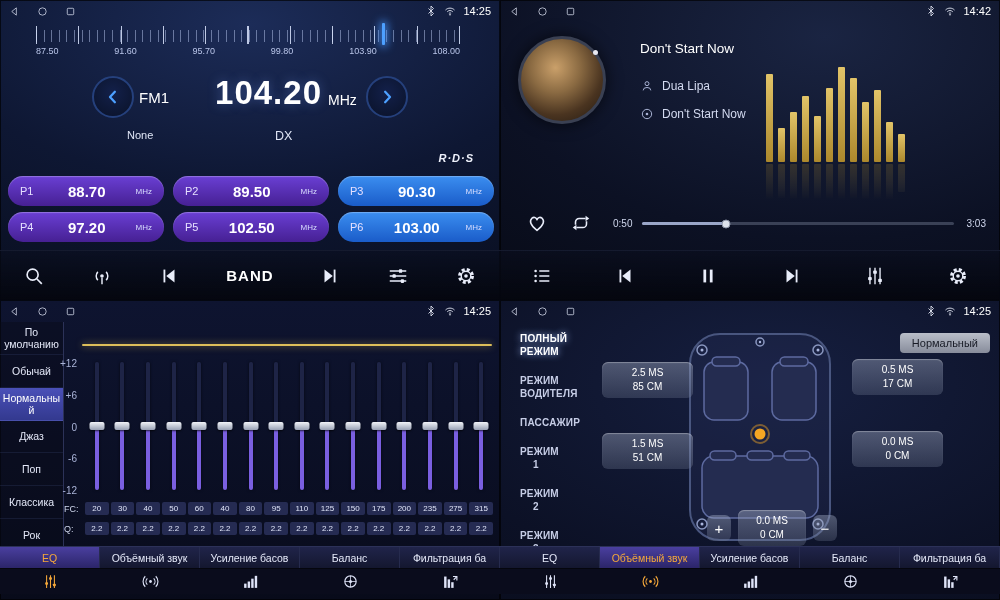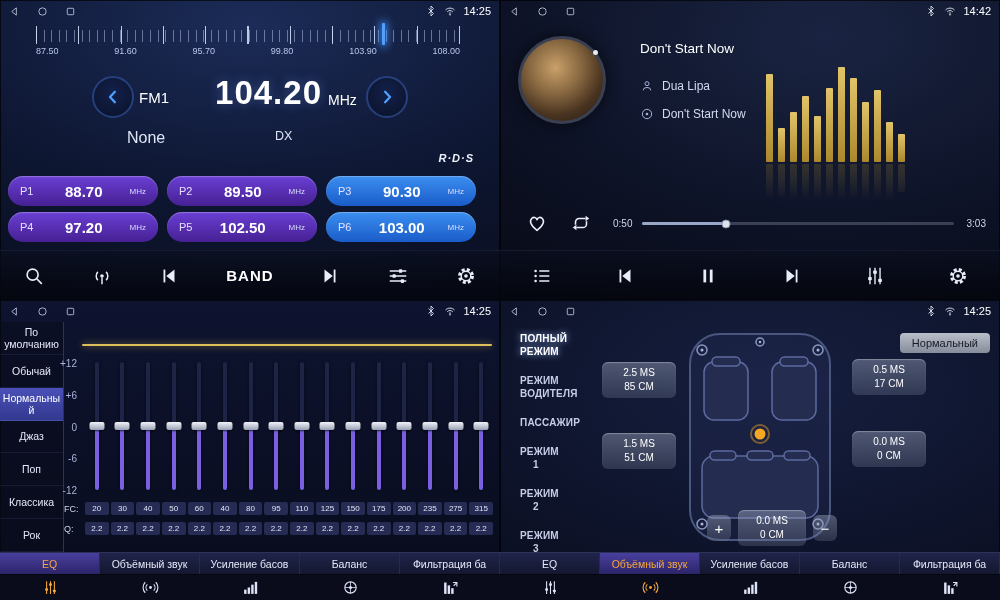--- a/index.html
+++ b/index.html
@@ -29,24 +29,24 @@
   .ruler-marker{position:absolute;top:-3px;width:3px;height:22px;background:#4da0ff;border-radius:1px;
     box-shadow:0 0 9px 2px rgba(70,150,255,.85)}
   .tune-btn{position:absolute;width:42px;height:42px;border-radius:50%;border:2px solid #25407c;
     background:radial-gradient(circle at 50% 38%,#13204a,#0a1228);display:flex;align-items:center;justify-content:center;color:#4da0ff}
   .tune-btn svg{width:18px;height:18px}
   #radio-prev{left:92px;top:76px}
   #radio-next{left:366px;top:76px}
   .radio-band{position:absolute;left:139px;top:89px;font-size:15px;color:#fff}
   .radio-freq{position:absolute;left:178px;top:74px;width:144px;text-align:right;font-size:33px;font-weight:bold;letter-spacing:1px;color:#fff;text-shadow:0 0 12px rgba(120,160,255,.35)}
   .radio-unit{position:absolute;left:328px;top:92px;font-size:14px;color:#fff}
-  .radio-none{position:absolute;left:127px;top:129px;font-size:16px;color:#dfe5f5}
+  .radio-none{position:absolute;left:127px;top:129px;font-size:11px;color:#dfe5f5}
   .radio-dx{position:absolute;left:275px;top:129px;font-size:12.5px;color:#dfe5f5}
   .rds-badge{position:absolute;right:26px;top:152px;font-size:11px;font-weight:bold;font-style:italic;letter-spacing:1px;color:#eef1fb}
-  .presets{position:absolute;left:8px;right:24px;top:176px;display:grid;grid-template-columns:repeat(3,1fr);gap:6px 9px}
+  .presets{position:absolute;left:8px;right:6px;top:176px;display:grid;grid-template-columns:repeat(3,1fr);gap:6px 9px}
   .preset{height:30px;border-radius:15px;display:flex;align-items:center;padding:0 12px;
     background:linear-gradient(180deg,#6a3fd4 0%,#462093 100%);box-shadow:inset 0 1px 1px rgba(255,255,255,.28)}
   .preset.active{background:linear-gradient(180deg,#3b8ef0 0%,#1a5cc9 100%)}
   .preset-id{font-size:11px;color:#e6e0ff;width:20px}
   .preset-freq{flex:1;text-align:center;font-size:15px;font-weight:bold;color:#fff}
   .preset-unit{font-size:8px;color:#d9deff;margin-left:2px}
 
   
   .dock{position:absolute;left:0;right:0;bottom:0;height:50px;display:flex;align-items:center;justify-content:space-around;
     background:linear-gradient(180deg,rgba(10,14,30,.55),rgba(4,6,14,.95));border-top:1px solid rgba(80,100,160,.22);color:#e9edfa}
@@ -95,34 +95,34 @@
   .eq-row-label{position:absolute;left:64px;font-size:9px;color:#cfd6ec}
   #fc-label{top:204px}
   #q-label{top:224px}
 
   
   .mode-list{position:absolute;left:0;top:24px;width:72px;display:flex;flex-direction:column}
   .mode-item{padding:8px 20px;text-align:center;font-size:10px;font-weight:bold;line-height:1.3;letter-spacing:.2px;color:#c6cde6}
   .mode-item.active{color:#fff;text-shadow:0 0 7px rgba(160,190,255,.9)}
   .profile-btn{position:absolute;right:10px;top:33px;background:linear-gradient(180deg,#b9bec9,#878c9b);color:#181b26;font-size:11px;padding:4px 12px;border-radius:4px}
   .car{position:absolute;left:178px;top:28px;width:164px;height:218px}
-  .delaybox{width:74px;padding:4px 3px;border-radius:6px;text-align:center;color:#fff;font-size:10px;line-height:1.4;
+  .delaybox{width:91px;padding:4px 3px;border-radius:6px;text-align:center;color:#fff;font-size:10px;line-height:1.4;
     background:linear-gradient(180deg,rgba(165,175,200,.42),rgba(110,120,145,.32));box-shadow:inset 0 1px 1px rgba(255,255,255,.3)}
   #delay-fl,#delay-fr,#delay-rl,#delay-rr{position:absolute}
   #delay-fl{left:102px;top:62px}
   #delay-fr{left:352px;top:59px}
   #delay-rl{left:102px;top:133px}
   #delay-rr{left:352px;top:131px}
   .center-adjust{position:absolute;left:207px;top:210px;display:flex;align-items:center;gap:7px}
   .adjust-btn{width:24px;height:26px;border-radius:6px;display:flex;align-items:center;justify-content:center;font-size:15px;color:#fff;
     background:linear-gradient(180deg,rgba(165,175,200,.42),rgba(110,120,145,.3))}
   .center-adjust .delaybox{width:68px}
 
   
-  .tabs{position:absolute;left:0;right:0;bottom:0;height:48px;z-index:7}
+  .tabs{position:absolute;left:0;right:0;bottom:0;height:54px;z-index:7}
   .tab-labels{display:flex;height:22px;background:#14172f;border-top:1px solid #2c3158}
   .tab-label{flex:1;display:flex;align-items:center;justify-content:center;font-size:10.5px;color:#e4e8f8;
     border-right:1px solid #262b4e;white-space:nowrap;overflow:hidden;background:linear-gradient(180deg,#20244a,#14172f)}
   .tab-label.active{background:linear-gradient(180deg,#4a3f9f,#2b2569);color:#f5a83a}
   .tab-icons{display:flex;height:26px;background:#0a0c1c;align-items:center;border-top:1px solid #05060e}
   .tab-icon{flex:1;display:flex;align-items:center;justify-content:center;color:#dfe4f8}
   .tab-icon svg{width:17px;height:17px;display:block}
   .tab-icon.active{color:#f5a83a}
 </style>
 </head>

